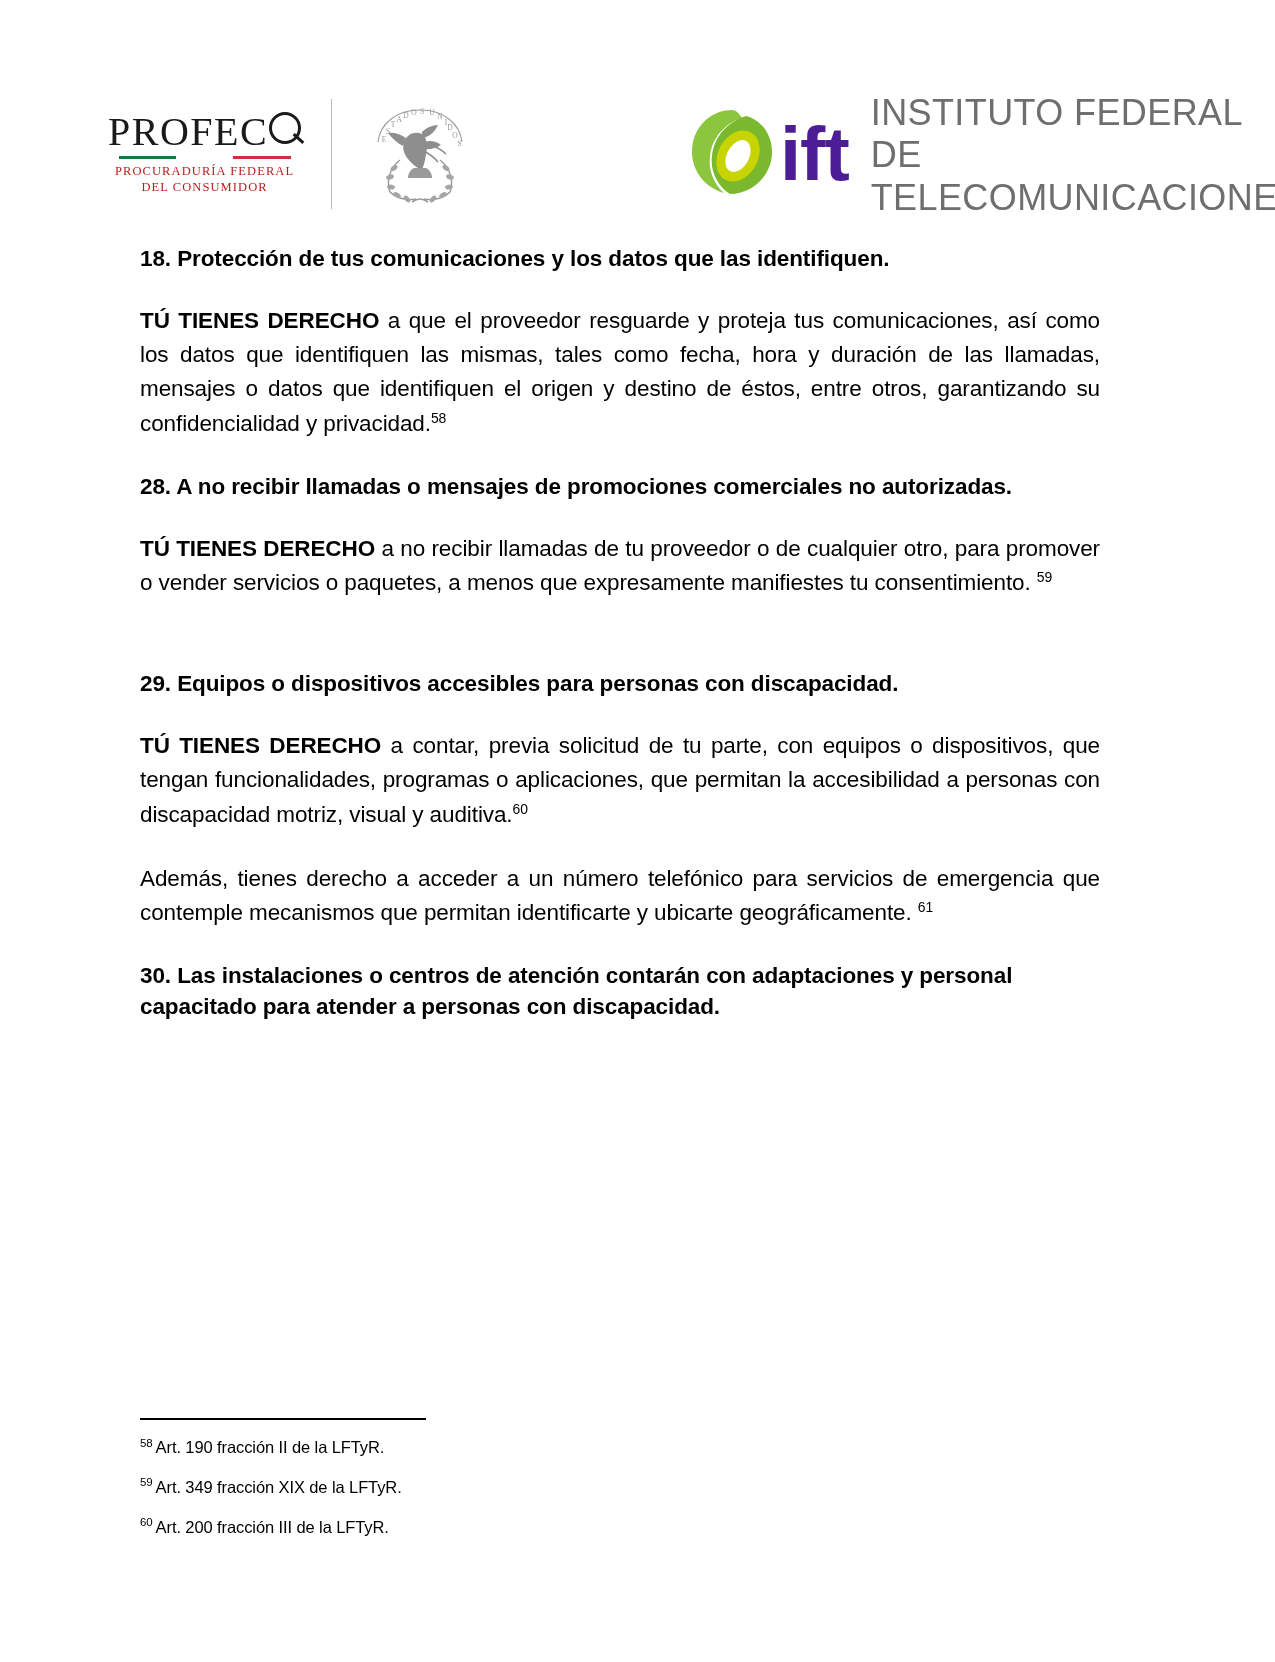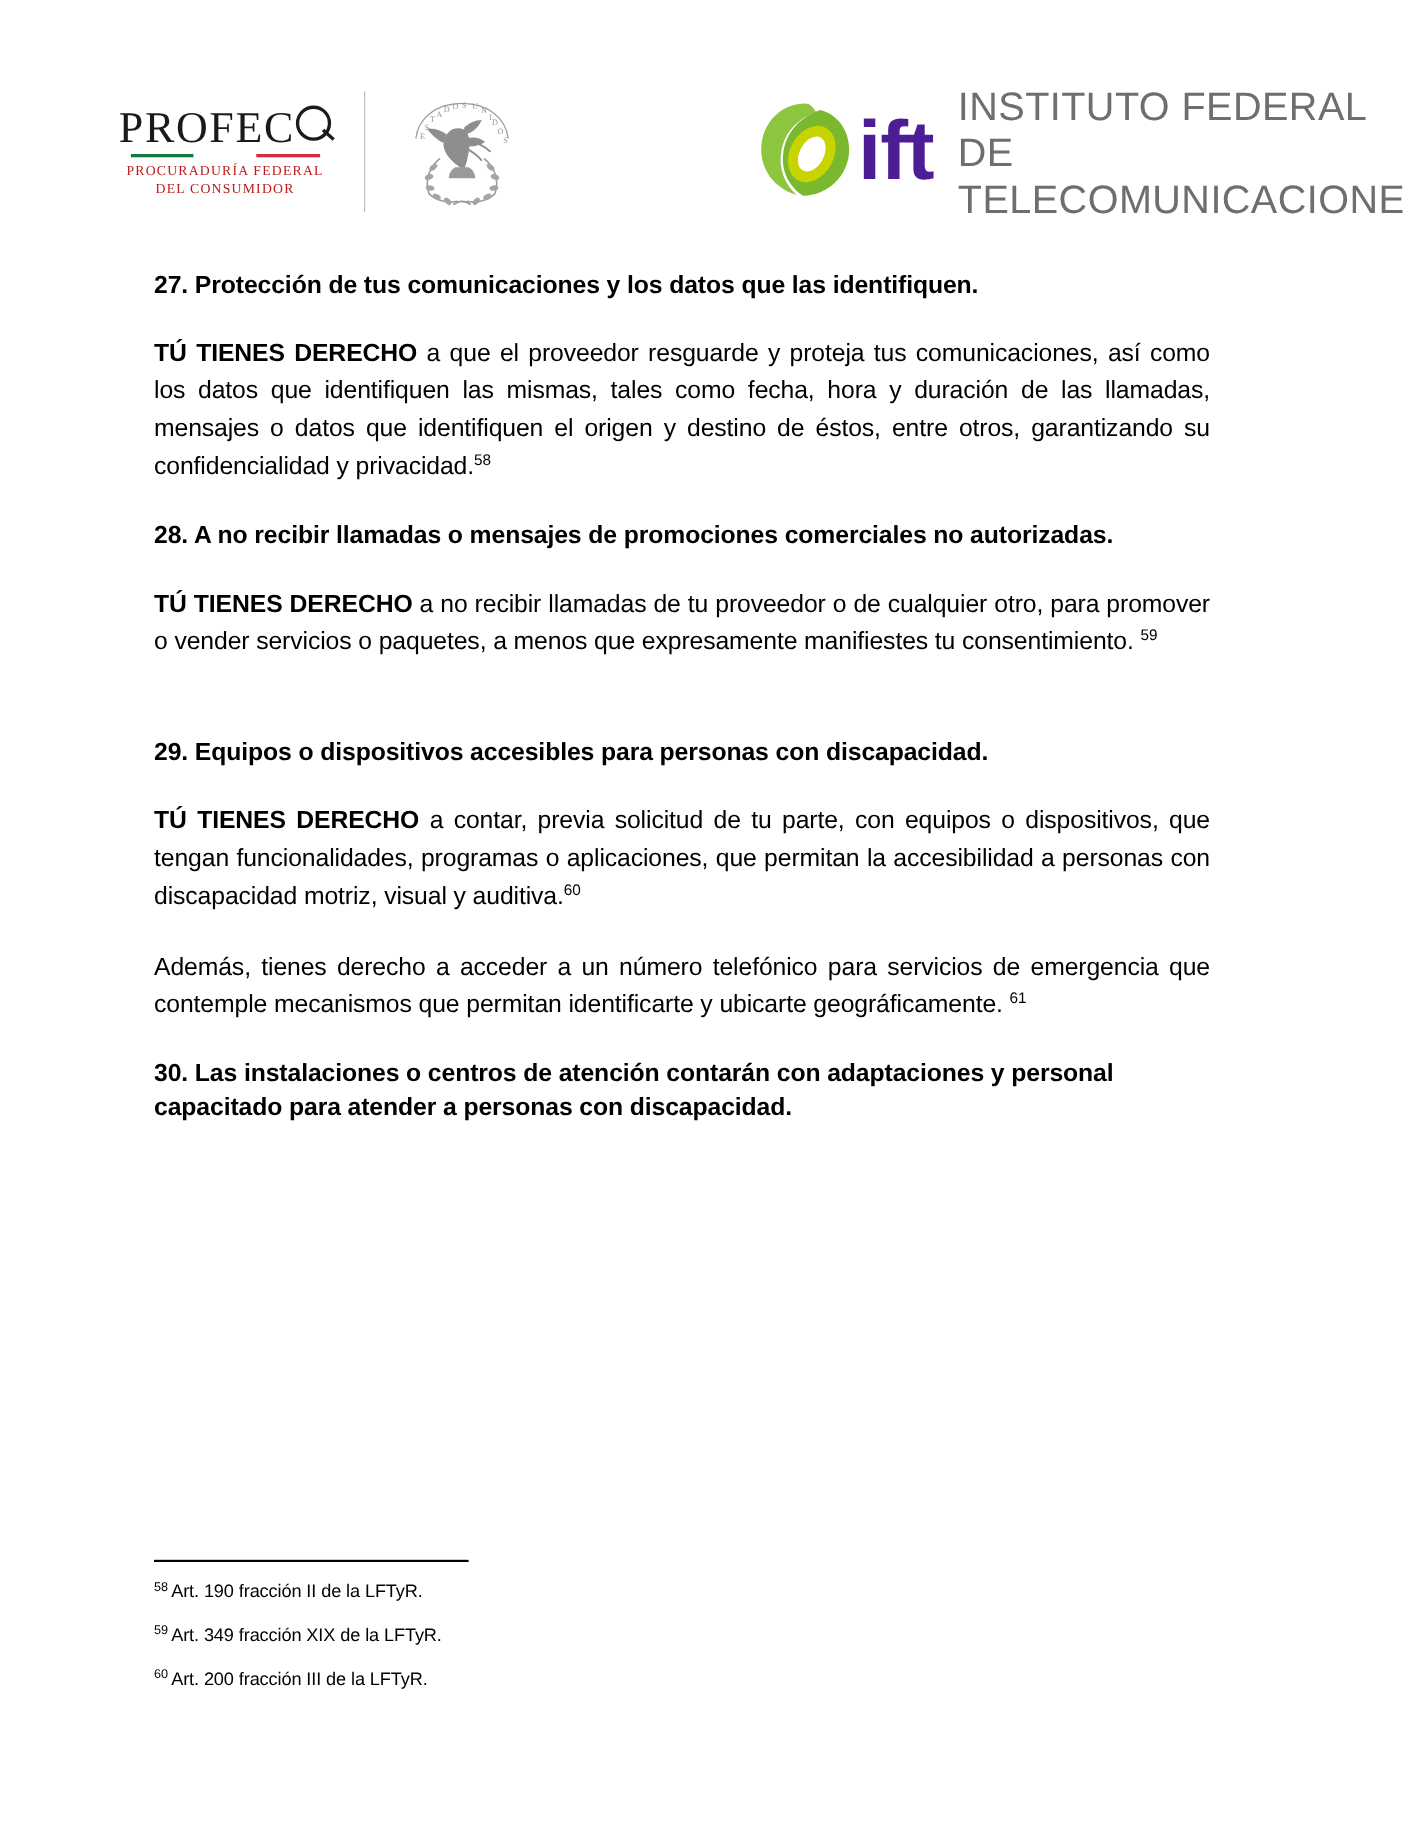--- a/index.html
+++ b/index.html
@@ -19,21 +19,21 @@
   .page {
     position: relative;
     width: 1275px;
     height: 1662px;
     box-sizing: border-box;
   }
 
   
   .header {
     position: absolute;
-    top: 0;
+    top: 16px;
     left: 0;
     width: 1275px;
     height: 215px;
   }
 
   
   .profeco-lockup {
     position: absolute;
     left: 108px;
     top: 78px;
@@ -310,21 +310,21 @@
         </svg>
       </div>
       <div class="ift-word">ift</div>
       <div class="ift-name">INSTITUTO FEDERAL DE
 TELECOMUNICACIONES</div>
     </div>
   </div>
 
   <div class="content">
 
-    <h2 class="h-item">27. Protección de tus comunicaciones y los datos que las identifiquen.</h2>
+    <h2 class="h-item">18. Protección de tus comunicaciones y los datos que las identifiquen.</h2>
 
     <p class="para"><span class="lead">TÚ TIENES DERECHO</span><span> a que el proveedor resguarde y proteja tus comunicaciones, así como los datos que identifiquen las mismas, tales como fecha, hora y duración de las llamadas, mensajes o datos que identifiquen el origen y destino de éstos, entre otros, garantizando su confidencialidad y privacidad.</span><sup>58</sup></p>
 
     <h2 class="h-item">28. A no recibir llamadas o mensajes de promociones comerciales no autorizadas.</h2>
 
     <p class="para"><span class="lead">TÚ TIENES DERECHO</span><span> a no recibir llamadas de tu proveedor o de cualquier otro, para promover o vender servicios o paquetes, a menos que expresamente manifiestes tu consentimiento. </span><sup>59</sup></p>
 
     <div class="gap-lg"></div>
 
 

